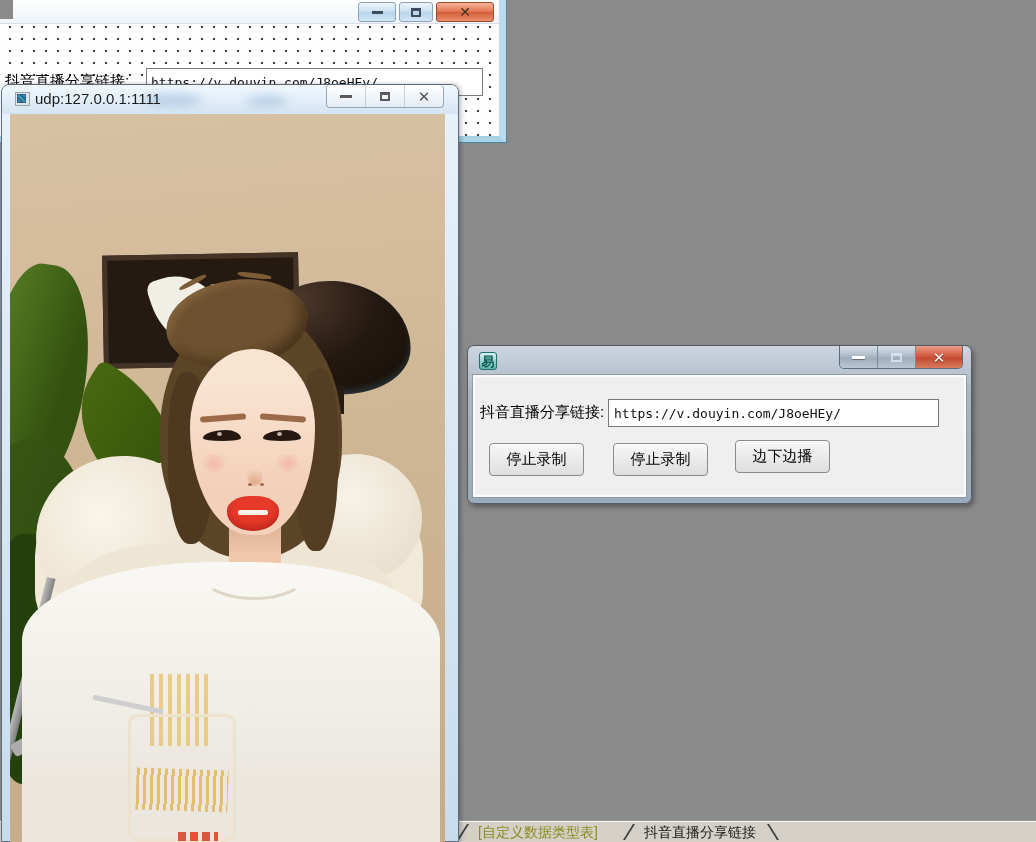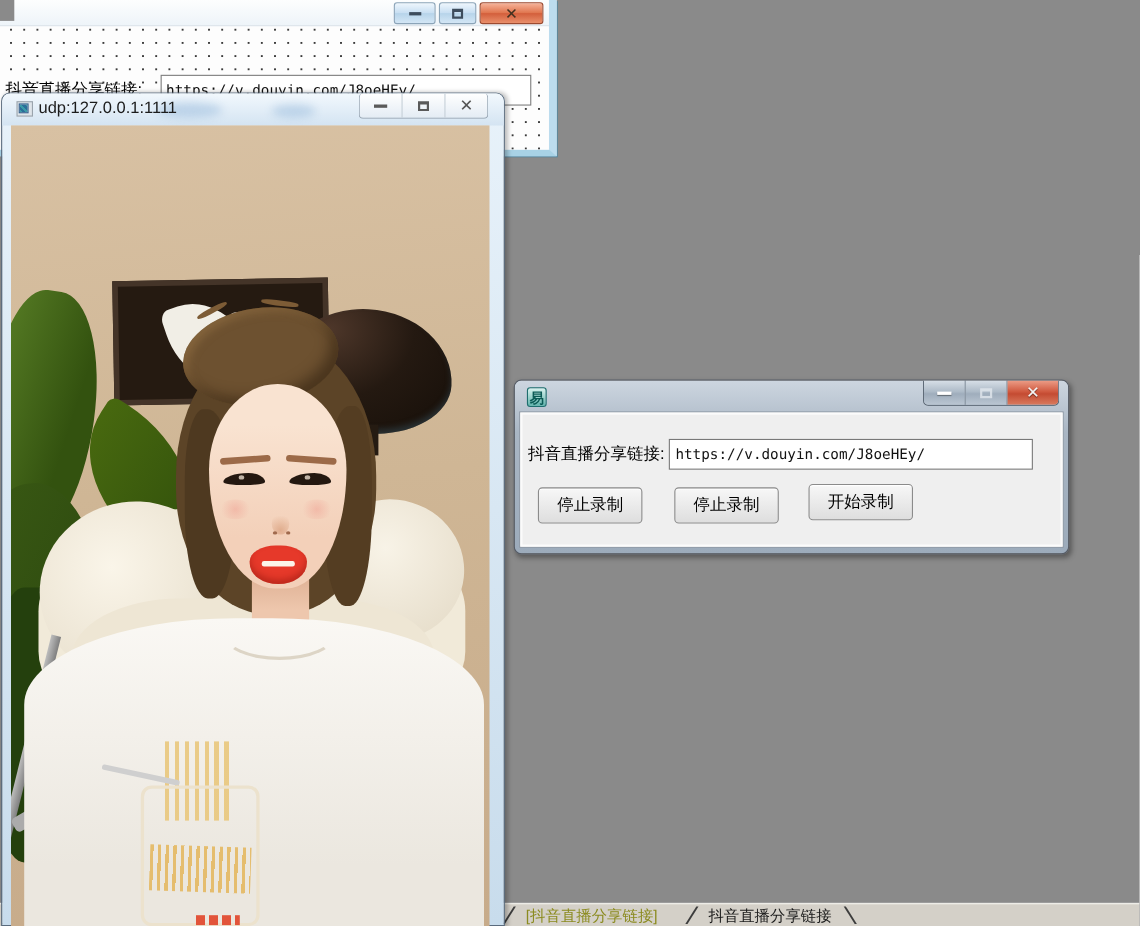--- a/index.html
+++ b/index.html
@@ -171,21 +171,21 @@
             border-radius:4px; box-shadow:inset 0 1px 0 #fff; font-family:inherit; }
 </style>
 </head>
 <body>
 
 <div id="screen">
 
   <div id="tabbar" class="abs">
     <div class="tab-slant slant-back" style="left:7px;"></div>
     <div class="tab-slant slant-back" style="left:462px;"></div>
-    <span class="tab-label tab-olive" style="left:478px;">[抖音直播分享链接]</span>
+    <span class="tab-label tab-olive" style="left:478px;">[自定义数据类型表]</span>
     <div class="tab-slant slant-back" style="left:628px;"></div>
     <span class="tab-label tab-dark" style="left:644px;">抖音直播分享链接</span>
     <div class="tab-slant slant-fwd" style="left:772px;"></div>
   </div>
 
   <div id="designer" class="abs">
     <div class="titlebar">
       <div class="cap-btn cap-blue" style="left:358px;width:38px;">
         <div class="glyph-dash"></div>
       </div>
@@ -288,16 +288,16 @@
       </div>
       <div class="cap-cell cap-close">
         <span class="glyph-x-w">✕</span>
       </div>
     </div>
     <div id="app-panel"></div>
     <span class="abs" id="app-label">抖音直播分享链接:</span>
     <input class="abs" id="app-input" value="https://v.douyin.com/J8oeHEy/" style="">
     <button class="win-btn" style="left:21px;top:97px;">停止录制</button>
     <button class="win-btn" style="left:145px;top:97px;">停止录制</button>
-    <button class="win-btn" style="left:267px;top:94px;">开始录制</button>
+    <button class="win-btn" style="left:267px;top:94px;">边下边播</button>
   </div>
 
 </div>
 
 </body></html>

